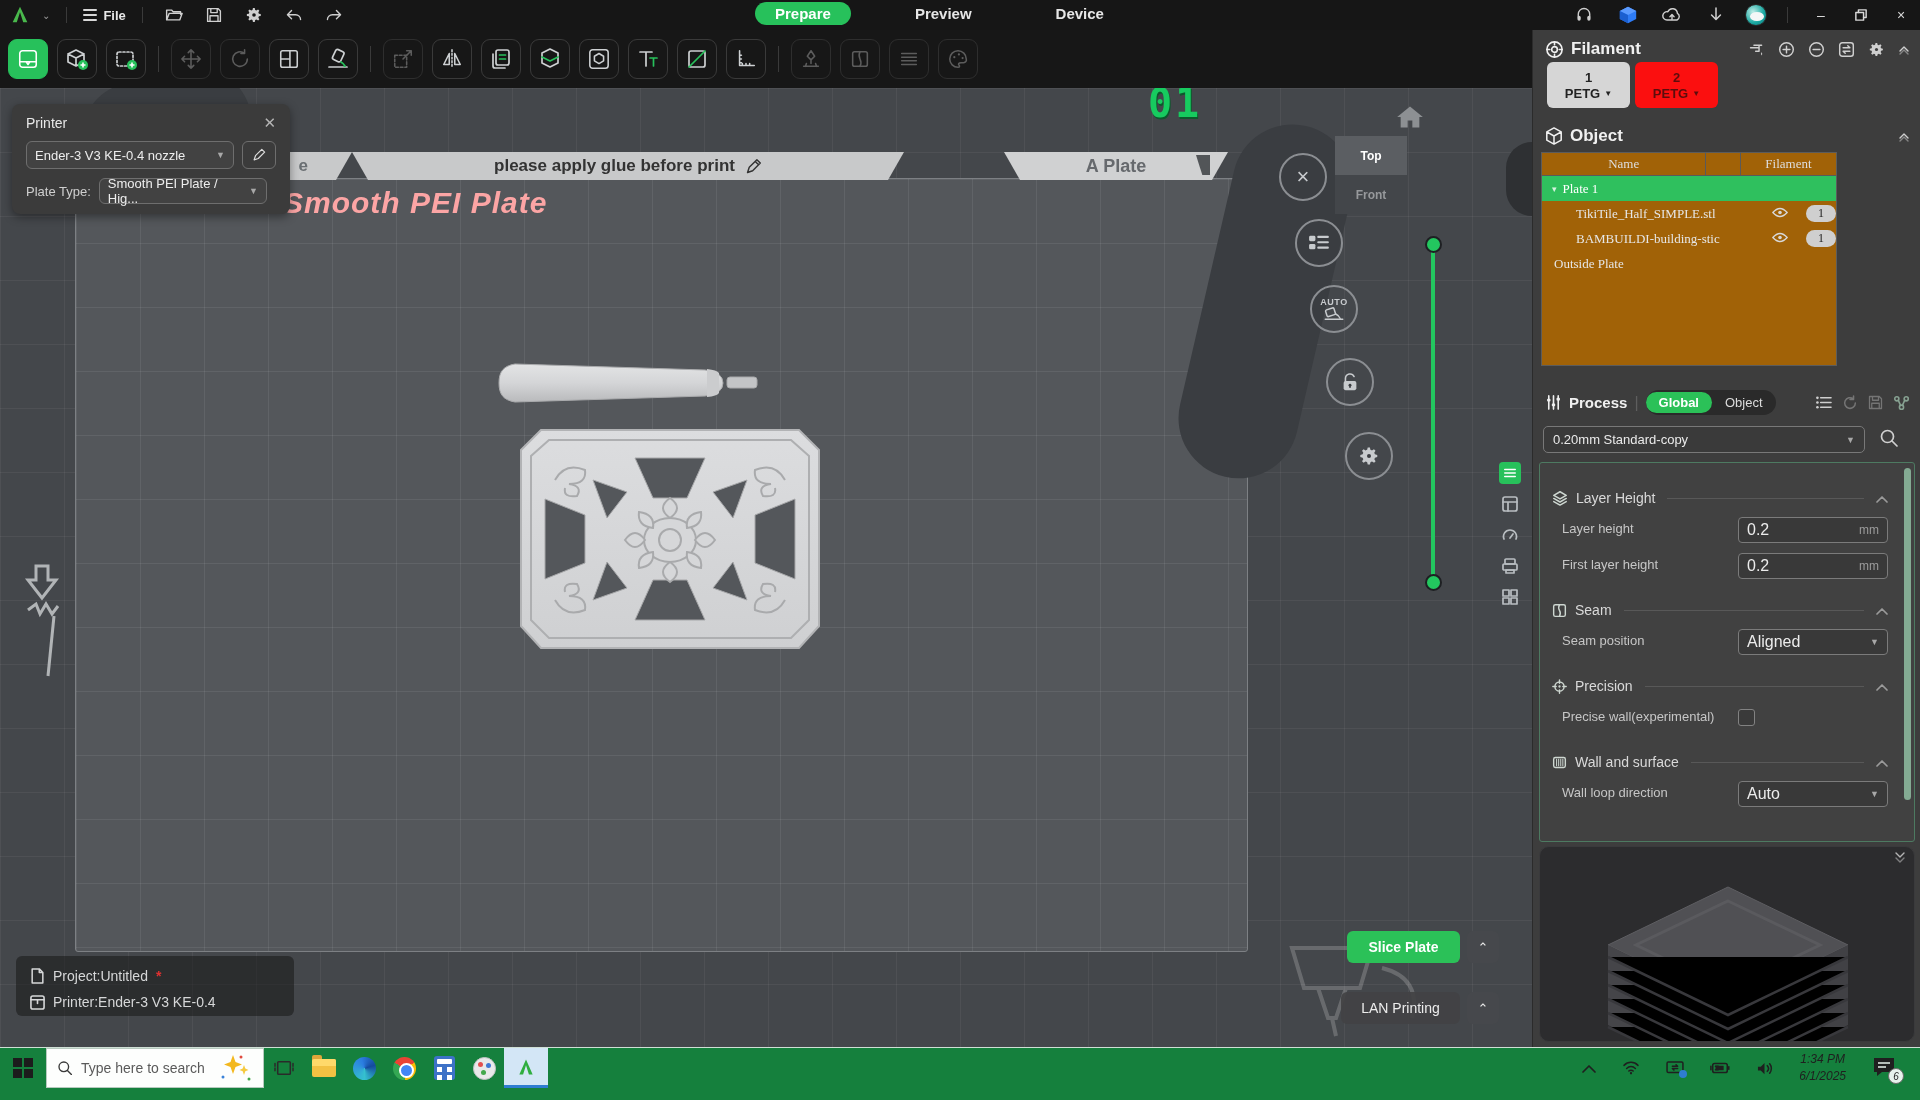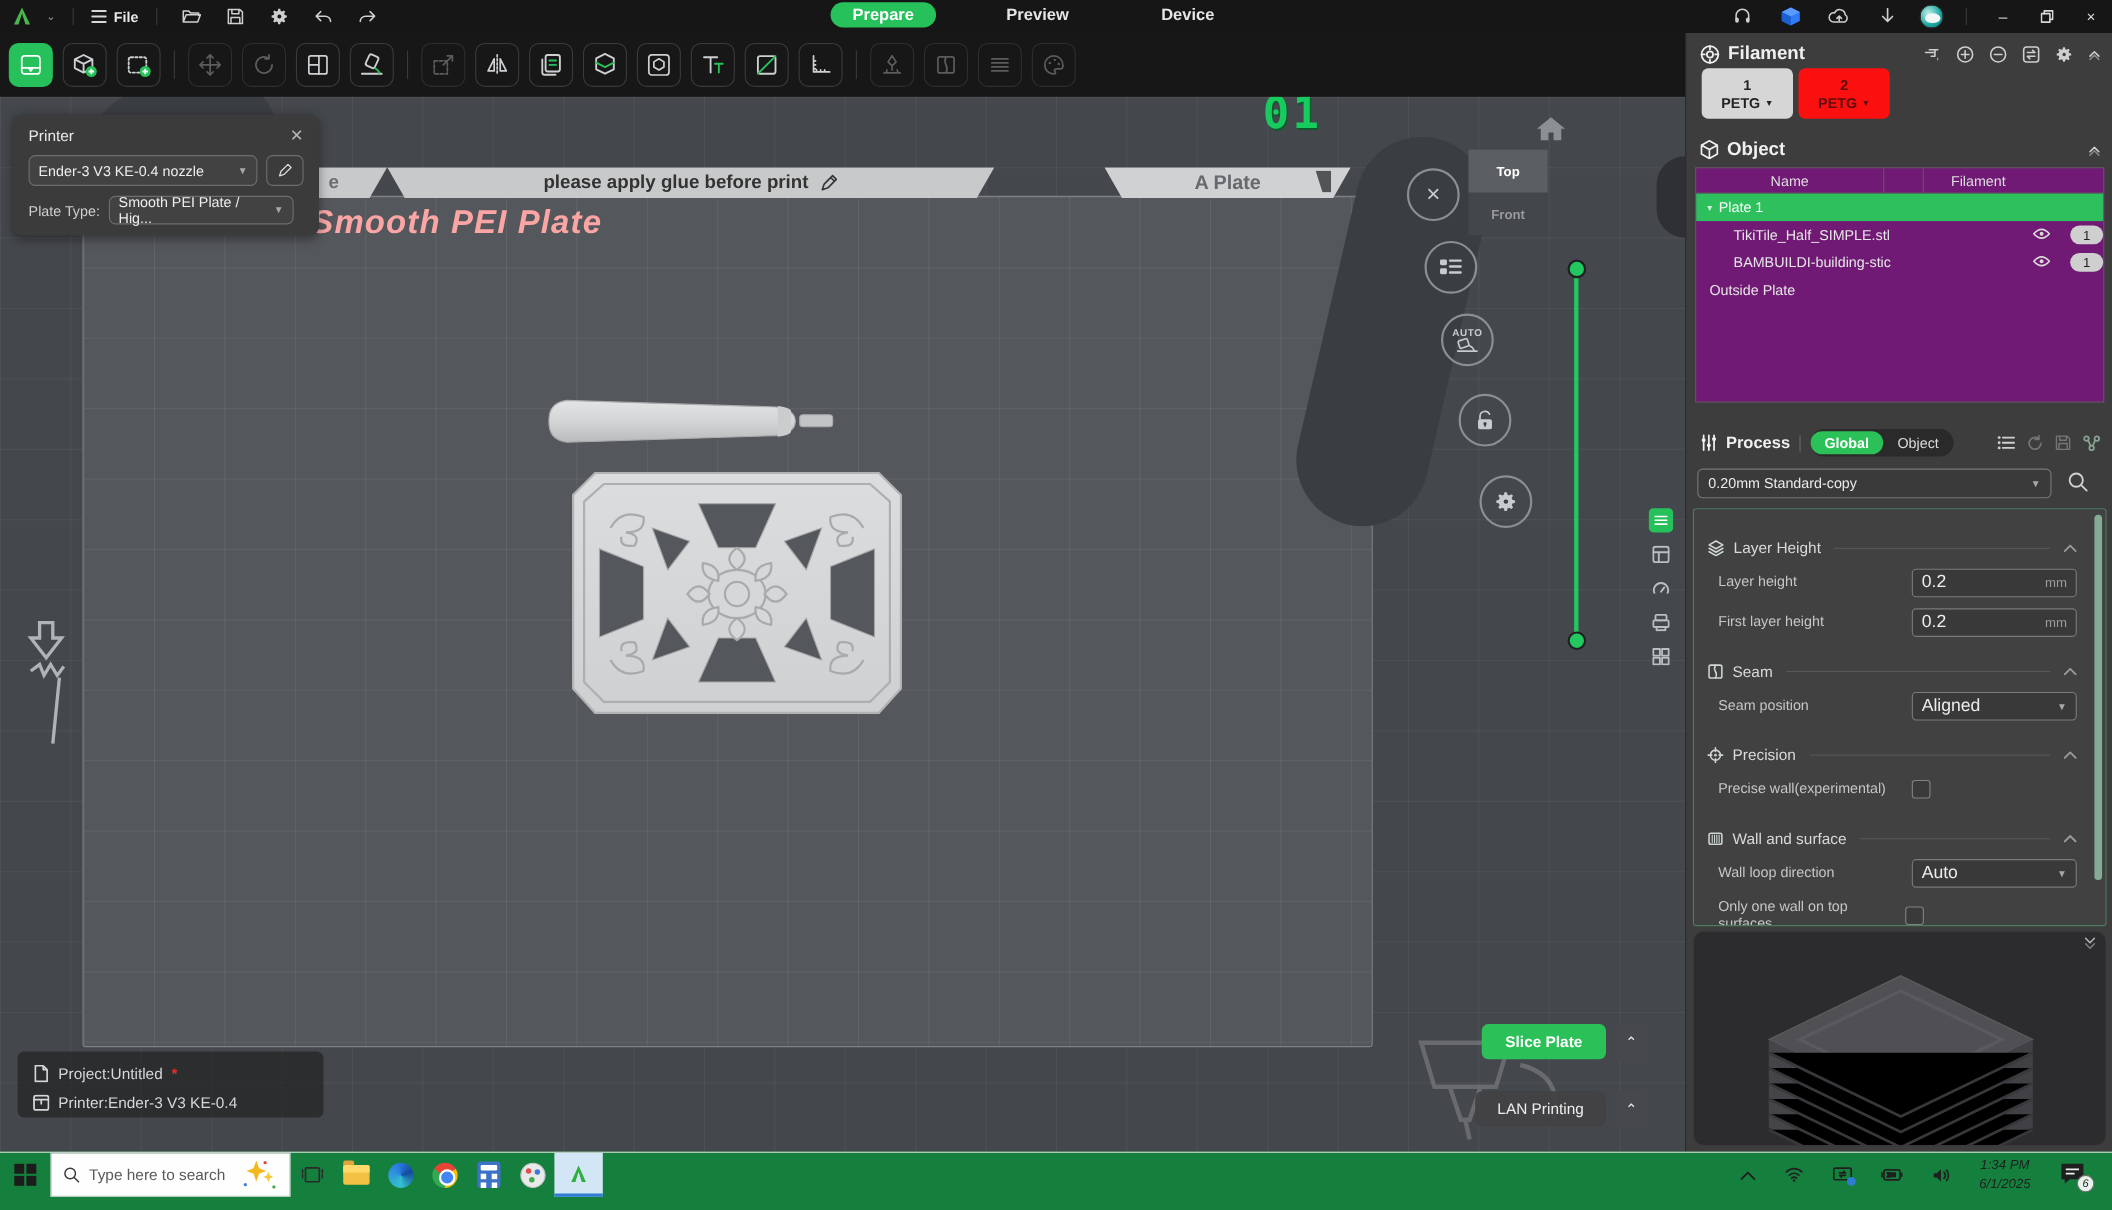--- a/index.html
+++ b/index.html
@@ -110,21 +110,21 @@
 
   
   .rpanel { position:absolute; left:1532px; top:30px; width:388px; height:1017px; background:#3d3d3d; z-index:20;
     border-left:1px solid #2b2b2b; }
   .sec-head { position:absolute; left:12px; right:10px; display:flex; align-items:center; gap:7px; color:#f0f0f0; }
   .sec-title { font-size:17px; font-weight:bold; color:#f0f0f0; }
   .head-icons { margin-left:auto; display:flex; align-items:center; gap:13px; color:#cfcfcf; }
   .chip { position:absolute; width:83px; height:46px; border-radius:6px; display:flex; flex-direction:column;
     align-items:center; justify-content:center; font-size:13px; font-weight:bold; gap:1px; }
   .chip .mat { display:flex; align-items:center; gap:4px; }
-  .obj-table { position:absolute; left:8px; top:122px; width:372px; height:214px; background:#701a75; border:1px solid #5c5c5c; font-size:13px; color:#e6e6e6;}
+  .obj-table { position:absolute; left:8px; top:122px; width:296px; height:214px; background:#a16207; border:1px solid #5c5c5c; font-size:13px; color:#e6e6e6;font-family:Liberation Serif, serif;}
   .ot-head { display:flex; height:23px; border-bottom:1px solid #5a5a5a; align-items:center; color:#dedede; }
   .ot-c1 { width:170px; text-align:center; } .ot-c2 { width:36px; border-left:1px solid #5a5a5a; height:100%;}
   .ot-c3 { width:100px; text-align:center; border-left:1px solid #5a5a5a; height:100%; display:flex; align-items:center; justify-content:center;}
   .ot-row { display:flex; align-items:center; height:25px; }
   .ot-row.plate-sel { background:#2fc05e; color:#fff; }
   .badge1 { width:30px; height:17px; border-radius:9px; background:#cfcfcf; color:#222; font-size:12px;
     display:flex; align-items:center; justify-content:center; margin-left:84px; }
   .eye { margin-left:auto; color:#d8d8d8; }
 
   .scope { display:flex; background:#2a2a2a; border-radius:13px; height:25px; align-items:center; }
@@ -870,26 +870,20 @@
               <path d="M1 7 L6 2 L11 7"></path>
             </svg></span>
       </div>
       <div class="srow">
         <span class="s-label">Wall loop direction</span>
         <span class="s-select">
           <span class="s-val">Auto</span>
           <span class="dd-caret">▼</span>
         </span>
       </div>
-      <div class="srow">
-        <span class="s-label" style="max-width:180px;">Only one wall on top surfaces</span>
-        <span class="s-check-wrap">
-            <span class="s-check"></span>
-          </span>
-      </div>
     </div>
 
     <div class="preview-box">
       <span class="pv-chev">
         <svg class="ic" width="12" height="14" viewBox="0 0 12 14">
             <path d="M2 2 L6 6 L10 2" stroke-width="1.4"></path>
             <path d="M2 7 L6 11 L10 7" stroke-width="1.4" opacity=".6"></path>
           </svg></span>
       <svg width="376" height="196" viewBox="0 0 376 196">
         <g transform="translate(188,40)">

